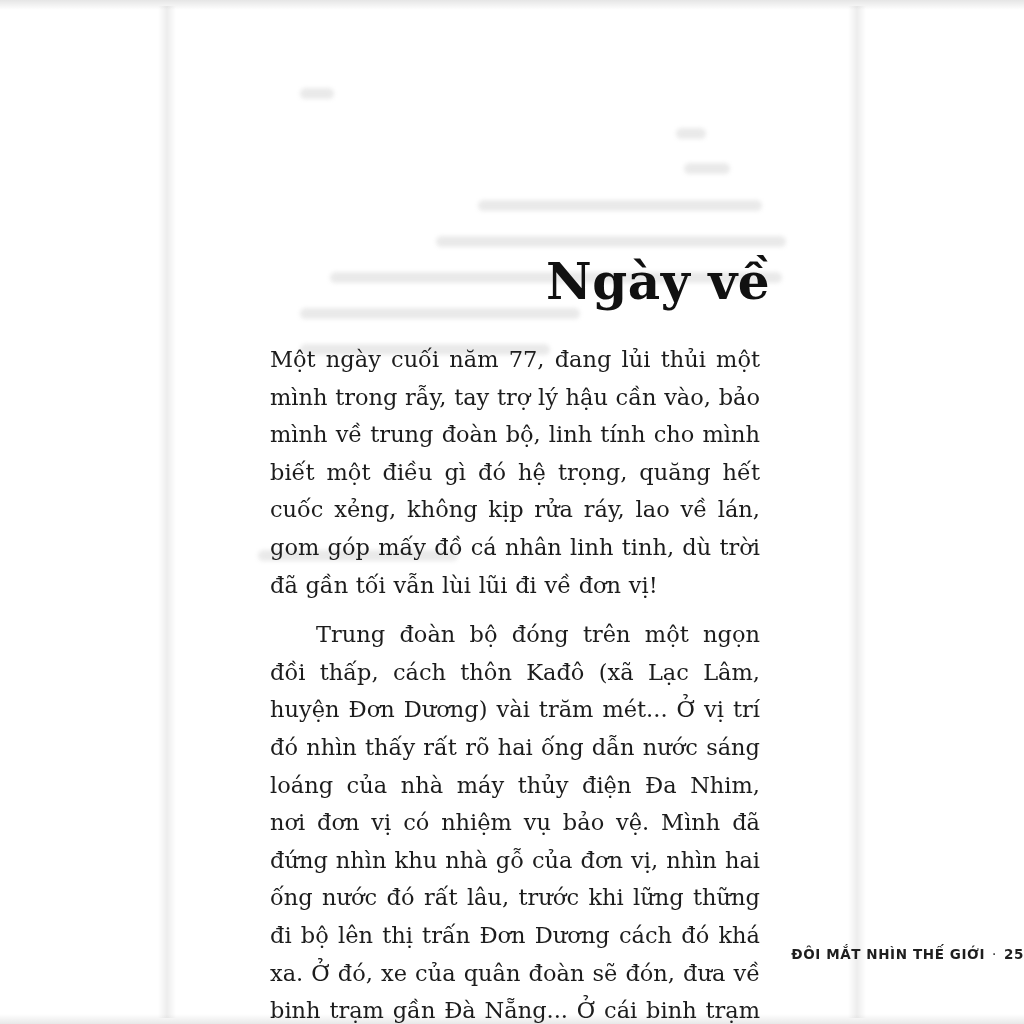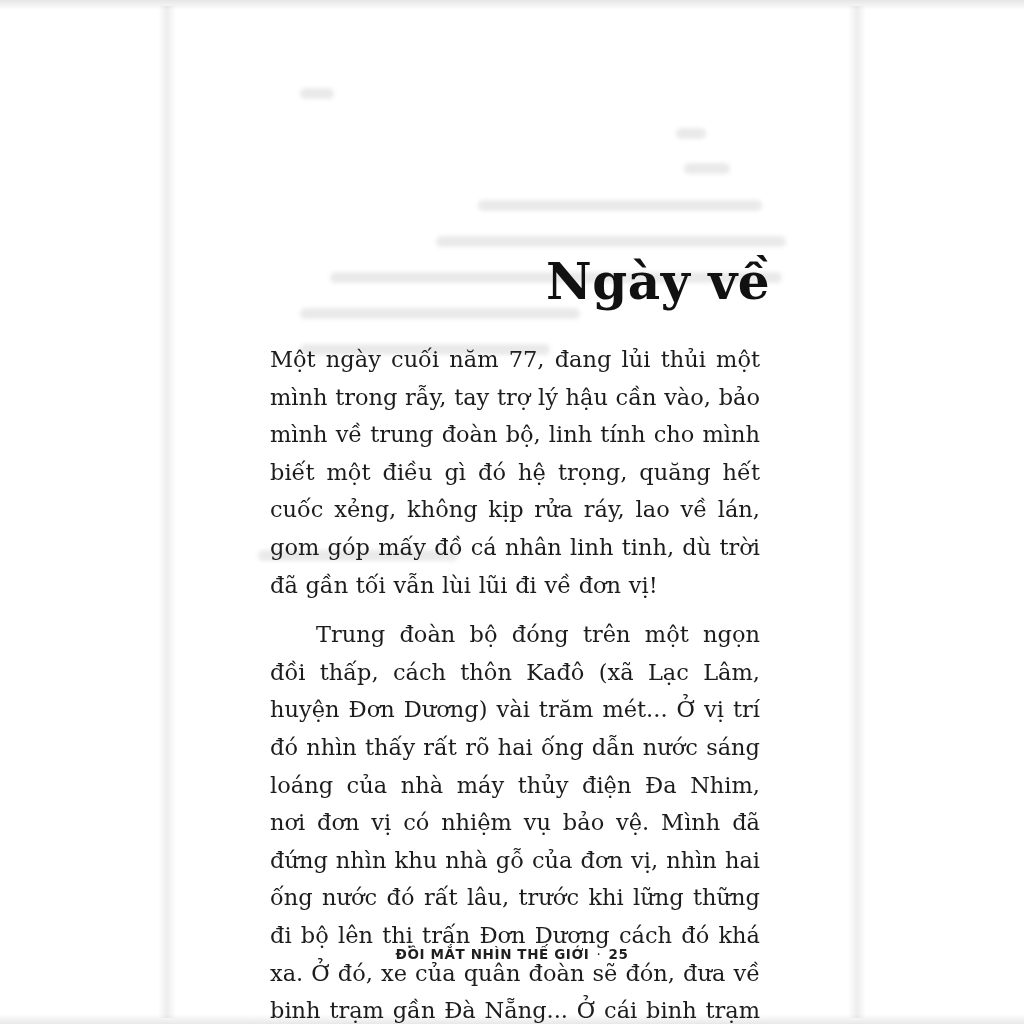--- a/index.html
+++ b/index.html
@@ -71,21 +71,21 @@
   }
   .body-text p.indent {
     text-indent: 46px;
   }
 
   .footer {
     position: absolute;
     left: 0;
     right: 0;
     top: 946px;
-    text-align: center;
+    text-align: right;
     font-family: "DejaVu Sans", "Liberation Sans", sans-serif;
     font-size: 13.5px;
     letter-spacing: 0.6px;
     color: #1f1f1f;
     font-weight: 600;
   }
   .footer .sep {
     margin: 0 7px;
     font-weight: 400;
   }

